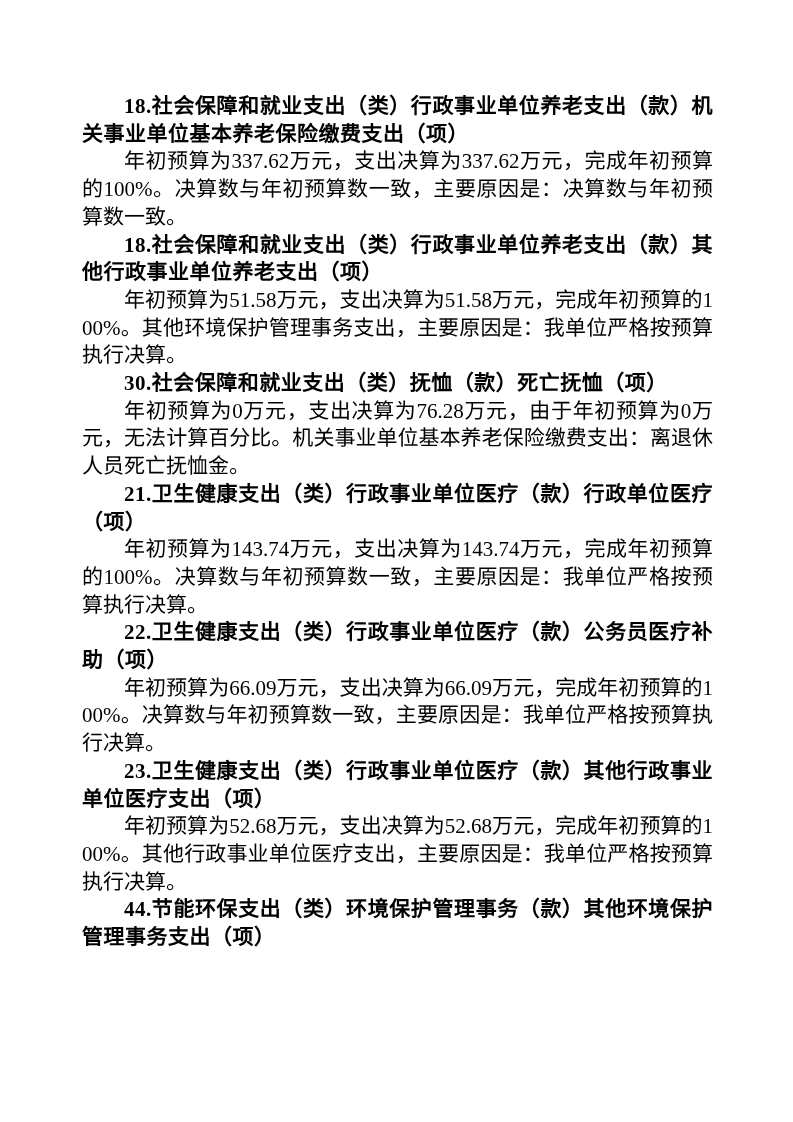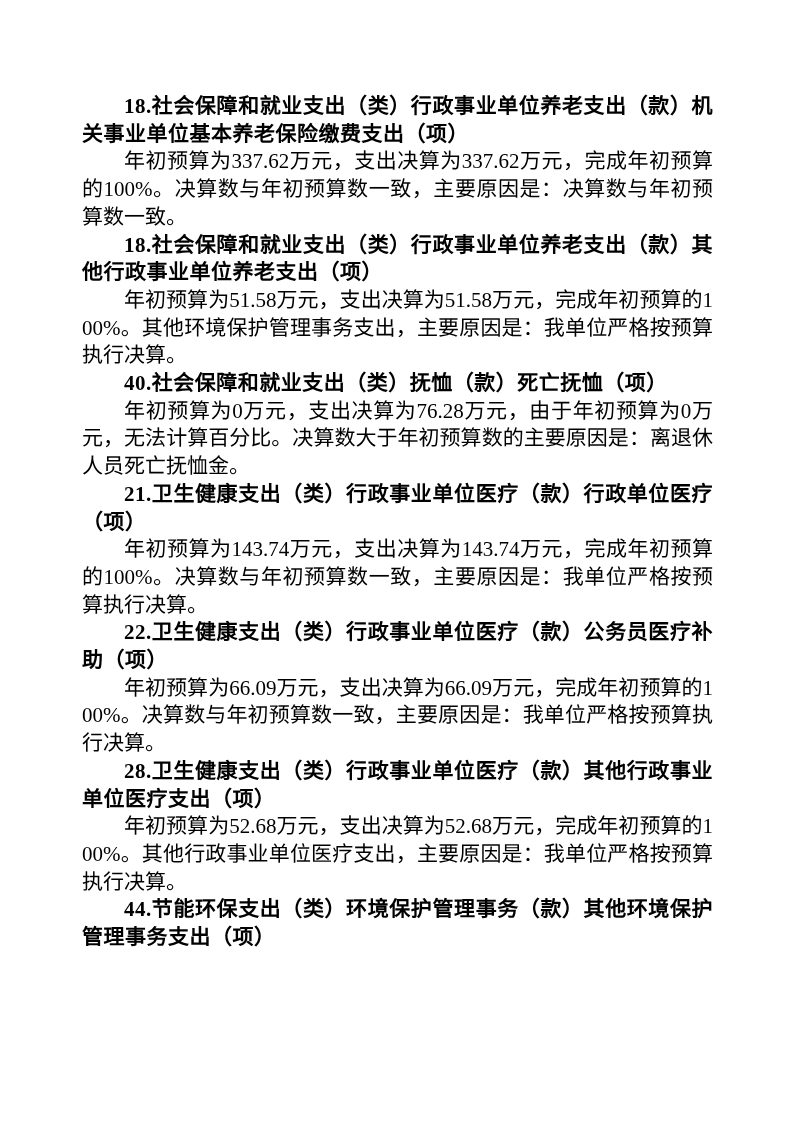--- a/index.html
+++ b/index.html
@@ -51,36 +51,36 @@
     <p class="sec-heading">18.社会保障和就业支出（类）行政事业单位养老支出（款）机关事业单位基本养老保险缴费支出（项）</p>
     <p class="sec-body">年初预算为337.62万元，支出决算为337.62万元，完成年初预算的100%。决算数与年初预算数一致，主要原因是：决算数与年初预算数一致。</p>
   </div>
 
   <div class="doc-section">
     <p class="sec-heading">18.社会保障和就业支出（类）行政事业单位养老支出（款）其他行政事业单位养老支出（项）</p>
     <p class="sec-body">年初预算为51.58万元，支出决算为51.58万元，完成年初预算的100%。其他环境保护管理事务支出，主要原因是：我单位严格按预算执行决算。</p>
   </div>
 
   <div class="doc-section">
-    <p class="sec-heading">40.社会保障和就业支出（类）抚恤（款）死亡抚恤（项）</p>
-    <p class="sec-body">年初预算为0万元，支出决算为76.28万元，由于年初预算为0万元，无法计算百分比。决算数大于年初预算数的主要原因是：离退休人员死亡抚恤金。</p>
+    <p class="sec-heading">30.社会保障和就业支出（类）抚恤（款）死亡抚恤（项）</p>
+    <p class="sec-body">年初预算为0万元，支出决算为76.28万元，由于年初预算为0万元，无法计算百分比。机关事业单位基本养老保险缴费支出：离退休人员死亡抚恤金。</p>
   </div>
 
   <div class="doc-section">
     <p class="sec-heading">21.卫生健康支出（类）行政事业单位医疗（款）行政单位医疗（项）</p>
     <p class="sec-body">年初预算为143.74万元，支出决算为143.74万元，完成年初预算的100%。决算数与年初预算数一致，主要原因是：我单位严格按预算执行决算。</p>
   </div>
 
   <div class="doc-section">
     <p class="sec-heading">22.卫生健康支出（类）行政事业单位医疗（款）公务员医疗补助（项）</p>
     <p class="sec-body">年初预算为66.09万元，支出决算为66.09万元，完成年初预算的100%。决算数与年初预算数一致，主要原因是：我单位严格按预算执行决算。</p>
   </div>
 
   <div class="doc-section">
-    <p class="sec-heading">28.卫生健康支出（类）行政事业单位医疗（款）其他行政事业单位医疗支出（项）</p>
+    <p class="sec-heading">23.卫生健康支出（类）行政事业单位医疗（款）其他行政事业单位医疗支出（项）</p>
     <p class="sec-body">年初预算为52.68万元，支出决算为52.68万元，完成年初预算的100%。其他行政事业单位医疗支出，主要原因是：我单位严格按预算执行决算。</p>
   </div>
 
   <div class="doc-section">
     <p class="sec-heading">44.节能环保支出（类）环境保护管理事务（款）其他环境保护管理事务支出（项）</p>
   </div>
 
 </div>
 
 </body></html>

